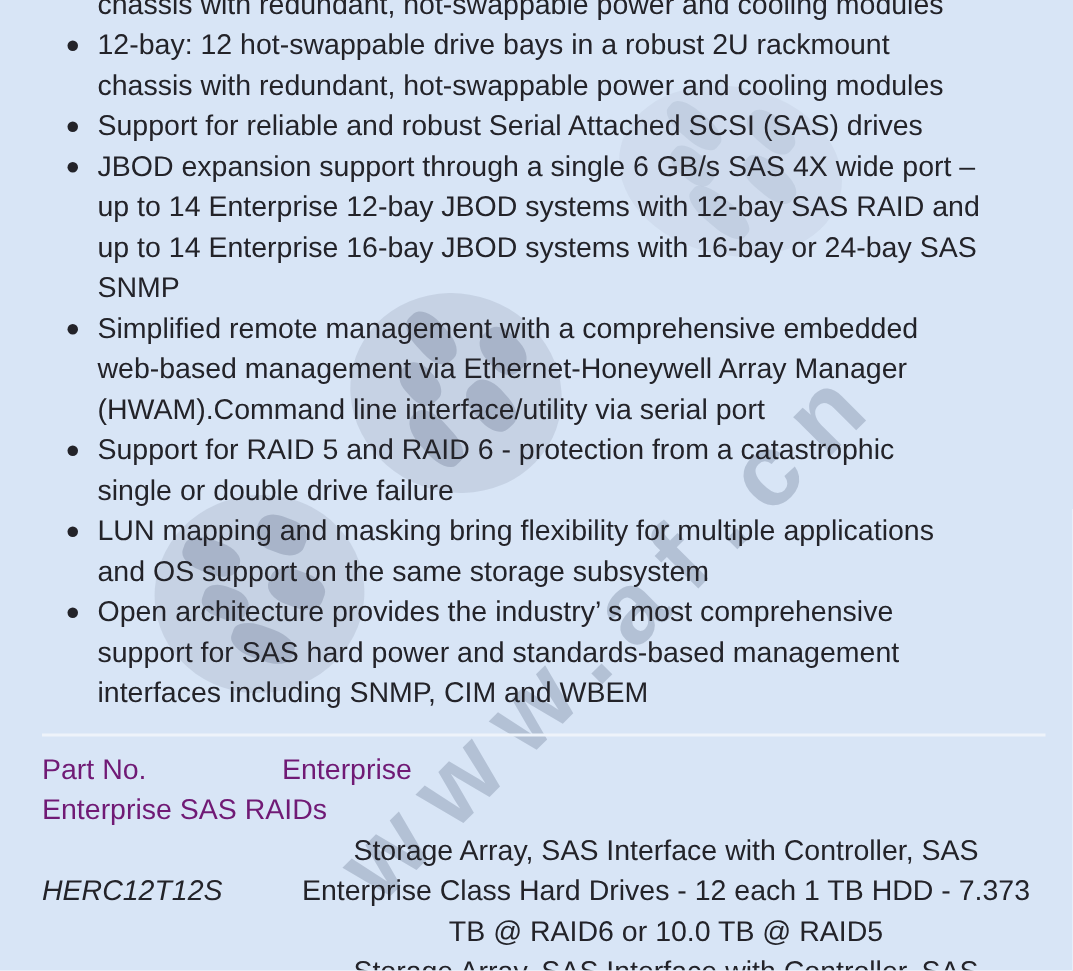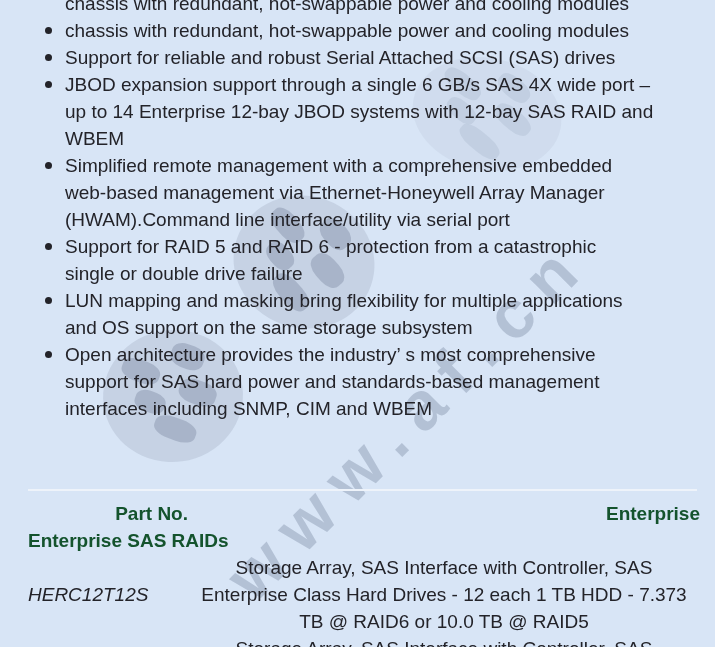--- a/index.html
+++ b/index.html
@@ -48,21 +48,21 @@
     background:#eef3fa;z-index:1;
   }
   
   .parts{
     position:absolute;left:28px;top:500px;width:672px;z-index:1;
     font-size:19px;line-height:27px;
   }
   .prow{display:flex;}
   .pcol{flex:0 0 160px;}
   .dcol{flex:1 1 auto;}
-  .bold{font-weight:bold;color:#14532d;text-align:right;}
+  .bold{font-weight:normal;color:#701a75;}
   .part-offset{padding-top:27px;font-style:italic;}
   .dline{white-space:nowrap;text-align:center;}
 </style>
 </head>
 <body>
 
 <div class="page">
 
   <div class="wm">
     <div class="wm-badge wm-b3">
@@ -88,37 +88,39 @@
     </div>
     <div class="wm-url">www.af.cn</div>
   </div>
 
   <div class="features">
     <div class="line">chassis with redundant, hot-swappable power and cooling modules</div>
 
     <div class="bullet">
       <span class="dot"></span>
       <div class="lines">
+        <div class="line">12-bay: 12 hot-swappable drive bays in a robust 2U rackmount</div>
         <div class="line">chassis with redundant, hot-swappable power and cooling modules</div>
       </div>
     </div>
 
     <div class="bullet">
       <span class="dot"></span>
       <div class="lines">
         <div class="line">Support for reliable and robust Serial Attached SCSI (SAS) drives</div>
       </div>
     </div>
 
     <div class="bullet">
       <span class="dot"></span>
       <div class="lines">
         <div class="line">JBOD expansion support through a single 6 GB/s SAS 4X wide port –</div>
         <div class="line">up to 14 Enterprise 12-bay JBOD systems with 12-bay SAS RAID and</div>
-        <div class="line">WBEM</div>
+        <div class="line">up to 14 Enterprise 16-bay JBOD systems with 16-bay or 24-bay SAS</div>
+        <div class="line">SNMP</div>
       </div>
     </div>
 
     <div class="bullet">
       <span class="dot"></span>
       <div class="lines">
         <div class="line">Simplified remote management with a comprehensive embedded</div>
         <div class="line">web-based management via Ethernet-Honeywell Array Manager</div>
         <div class="line">(HWAM).Command line interface/utility via serial port</div>
       </div>

